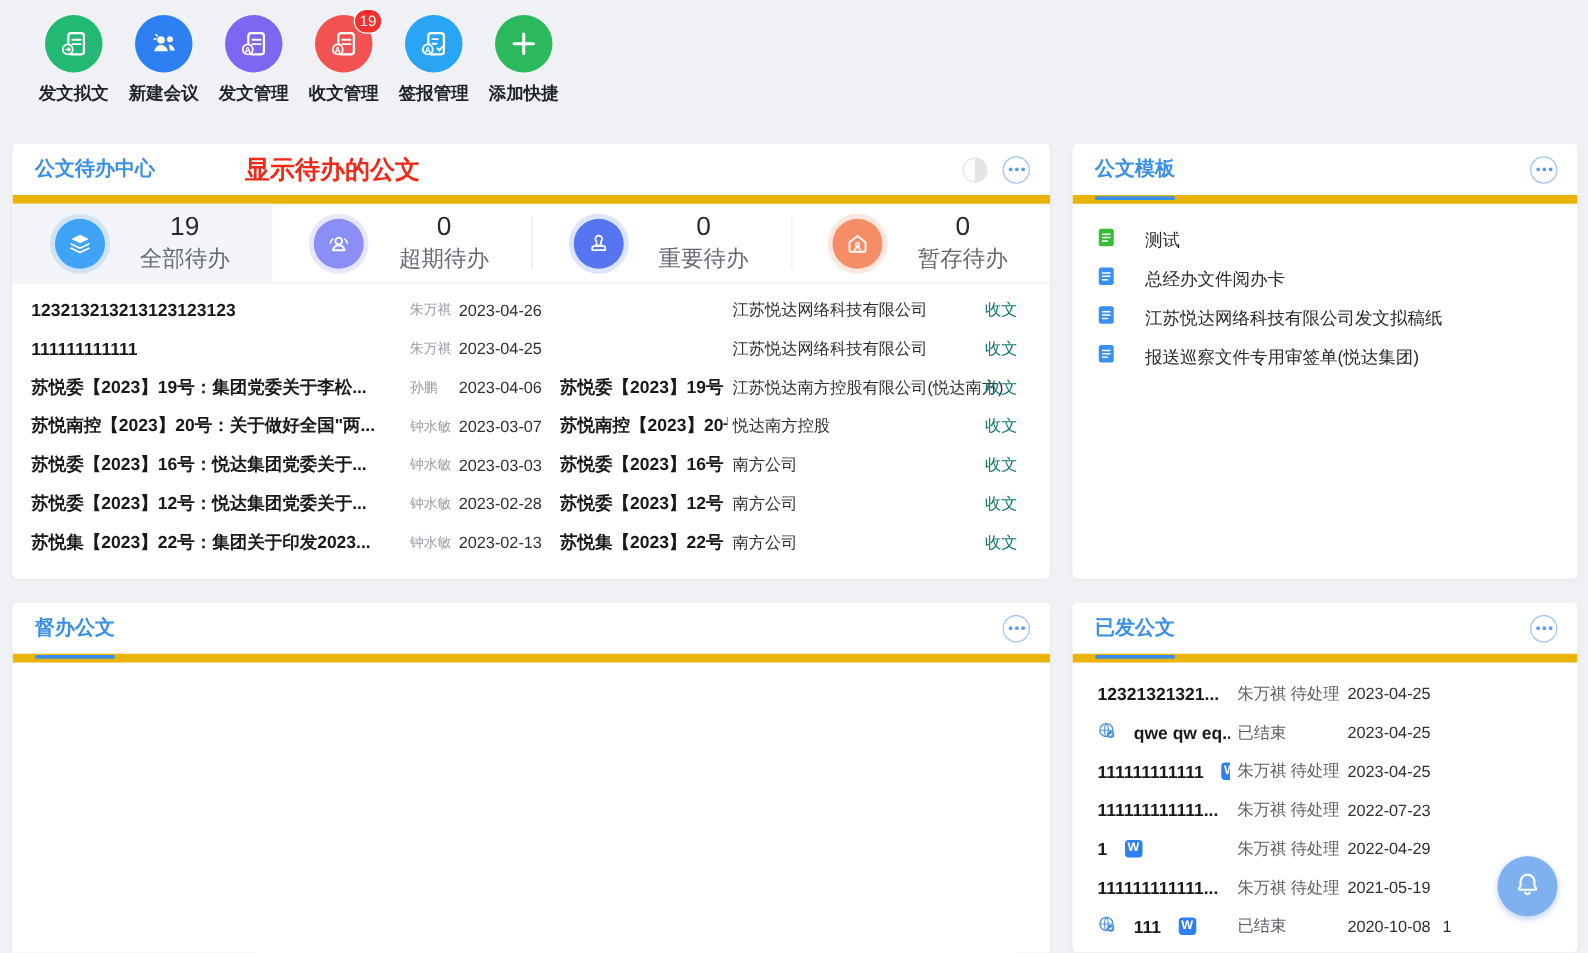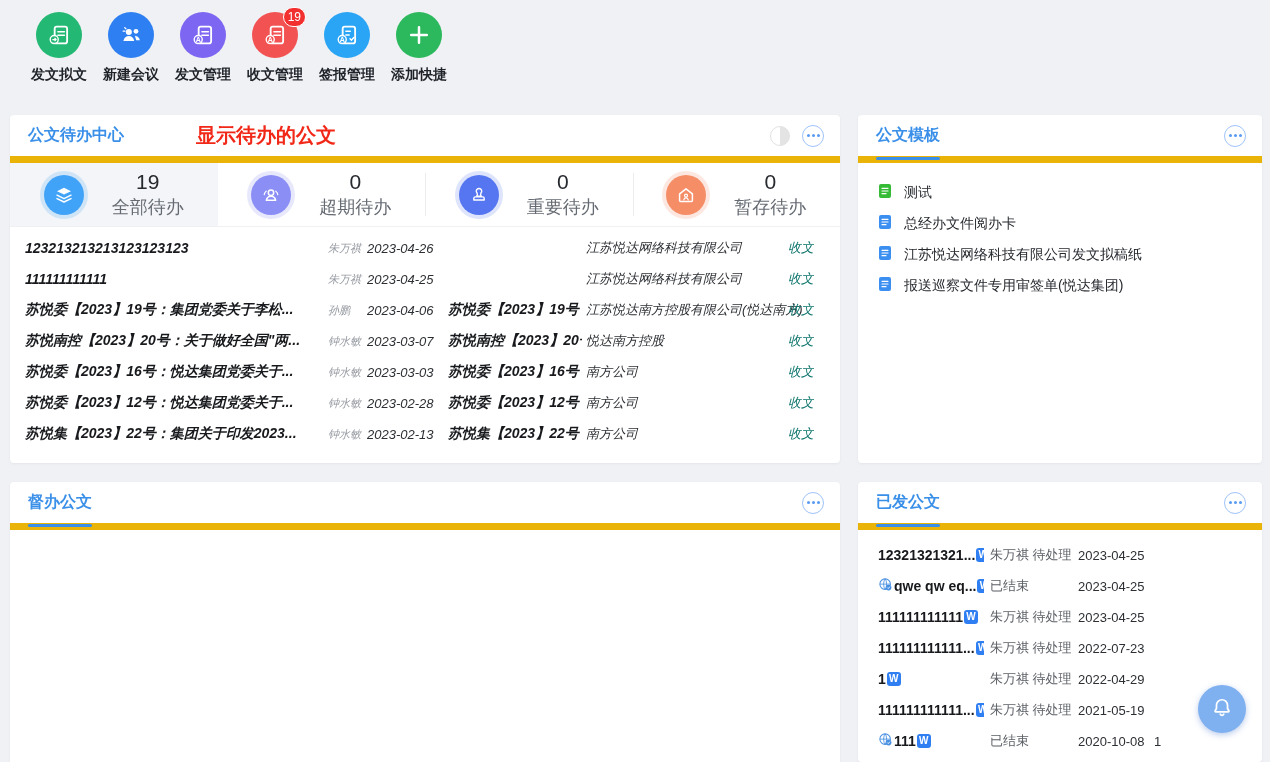--- a/index.html
+++ b/index.html
@@ -36,40 +36,40 @@
   .stat.active { background:#f3f5f8; }
   .stat.divided::before { content:""; position:absolute; left:0; top:10px; bottom:10px; width:1px; background:#ececec; }
   .stat-icon { width:40px; height:40px; border-radius:50%; display:flex; align-items:center; justify-content:center; flex:0 0 auto; }
   .stat-icon svg { width:24px; height:24px; }
   .stat-text { text-align:center; }
   .stat-num { font-size:21px; color:#26292e; line-height:24px; }
   .stat-label { font-size:18px; color:#666b73; margin-top:1px; }
 
   
   .todo-rows { padding-top:5px; }
-  .todo-row { position:relative; height:31px; cursor:pointer;font-style:italic; }
+  .todo-row { position:relative; height:31px; cursor:pointer; }
   .todo-row span { position:absolute; top:50%; transform:translateY(-50%); white-space:nowrap; overflow:hidden; }
   .c-title   { left:15px;  width:296px; font-size:14px; font-weight:700; color:#17191c; }
   .c-person  { left:318px; width:44px;  font-size:11px; color:#969aa1; }
   .c-date    { left:357px; width:74px;  font-size:13px; color:#2c2f33; }
   .c-docno   { left:438px; width:134px; font-size:14px; font-weight:700; color:#17191c; }
   .c-company { left:576px; width:226px; font-size:13px; color:#2c2f33; }
   .c-type    { right:26px; font-size:13px; color:#0f766e; }
 
   
   .tpl-items { padding:14px 0 0 0; }
-  .tpl-item { height:31px; display:flex; align-items:center; padding-left:20px; gap:12px; cursor:pointer; }
+  .tpl-item { height:31px; display:flex; align-items:center; padding-left:20px; gap:24px; cursor:pointer; }
   .tpl-item svg { width:14px; height:16px; flex:0 0 auto; }
   .tpl-label { font-size:14px; color:#26292e; }
 
   
   .sent-rows { padding-top:9px; }
   .sent-row { position:relative; height:31px; cursor:pointer; }
   .sent-row > span { position:absolute; top:50%; transform:translateY(-50%); white-space:nowrap; }
-  .s-title  { left:20px; width:106px; font-size:14px; font-weight:700; color:#17191c; display:flex; align-items:center; gap:1px; overflow:hidden; }
+  .s-title  { left:20px; width:106px; font-size:14px; font-weight:700; color:#17191c; display:flex; align-items:center; gap:14px; overflow:hidden; }
   .s-status { left:132px; width:84px; font-size:13px; color:#5c6066; }
   .s-date   { left:220px; font-size:13px; color:#2c2f33; }
   .s-count  { left:296px; font-size:13px; color:#2c2f33; }
   .w-badge { display:inline-block; width:14px; height:14px; border-radius:3px; background:#2f7ff2; color:#fff; font-size:10px; font-weight:700; line-height:14px; text-align:center; flex:0 0 auto; }
   .globe svg { width:15px; height:15px; flex:0 0 auto; }
 
   
   .bell-btn { position:absolute; left:1198px; top:685px; width:48px; height:48px; border-radius:50%; background:#7fb0f0; display:flex; align-items:center; justify-content:center; cursor:pointer; box-shadow:0 2px 6px rgba(60,110,200,.35); }
   .bell-btn svg { width:26px; height:26px; }
 </style>

